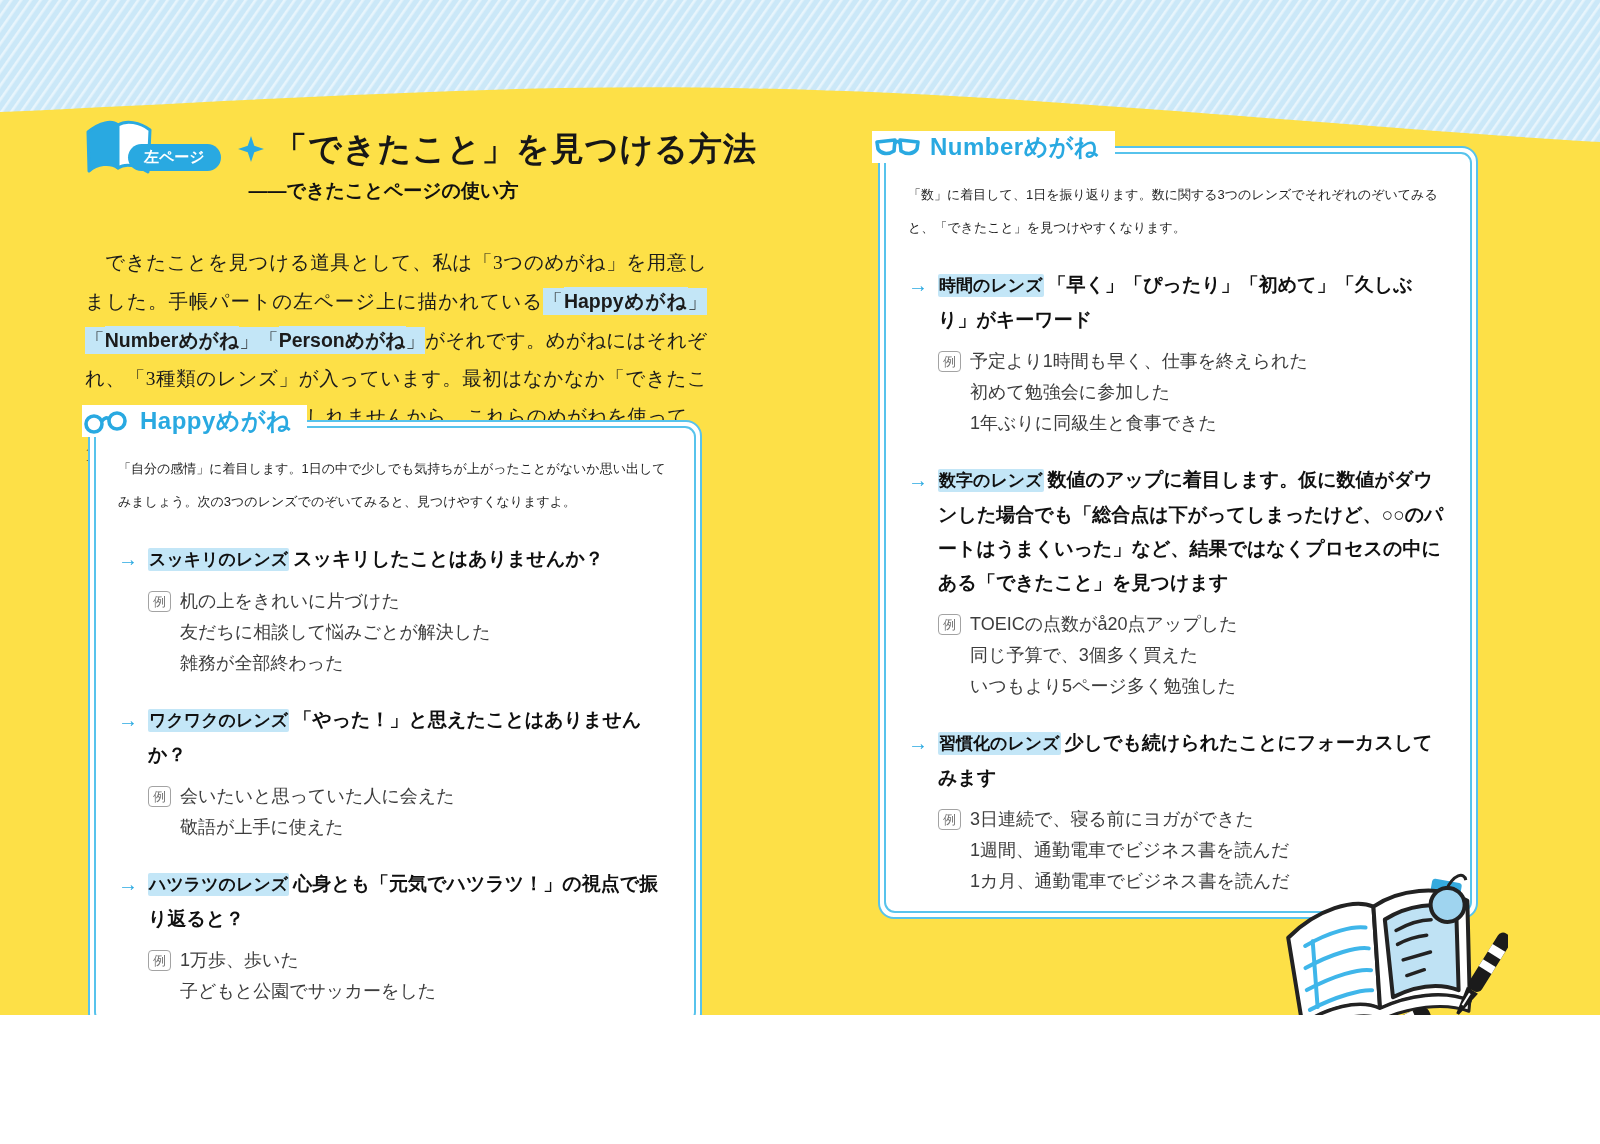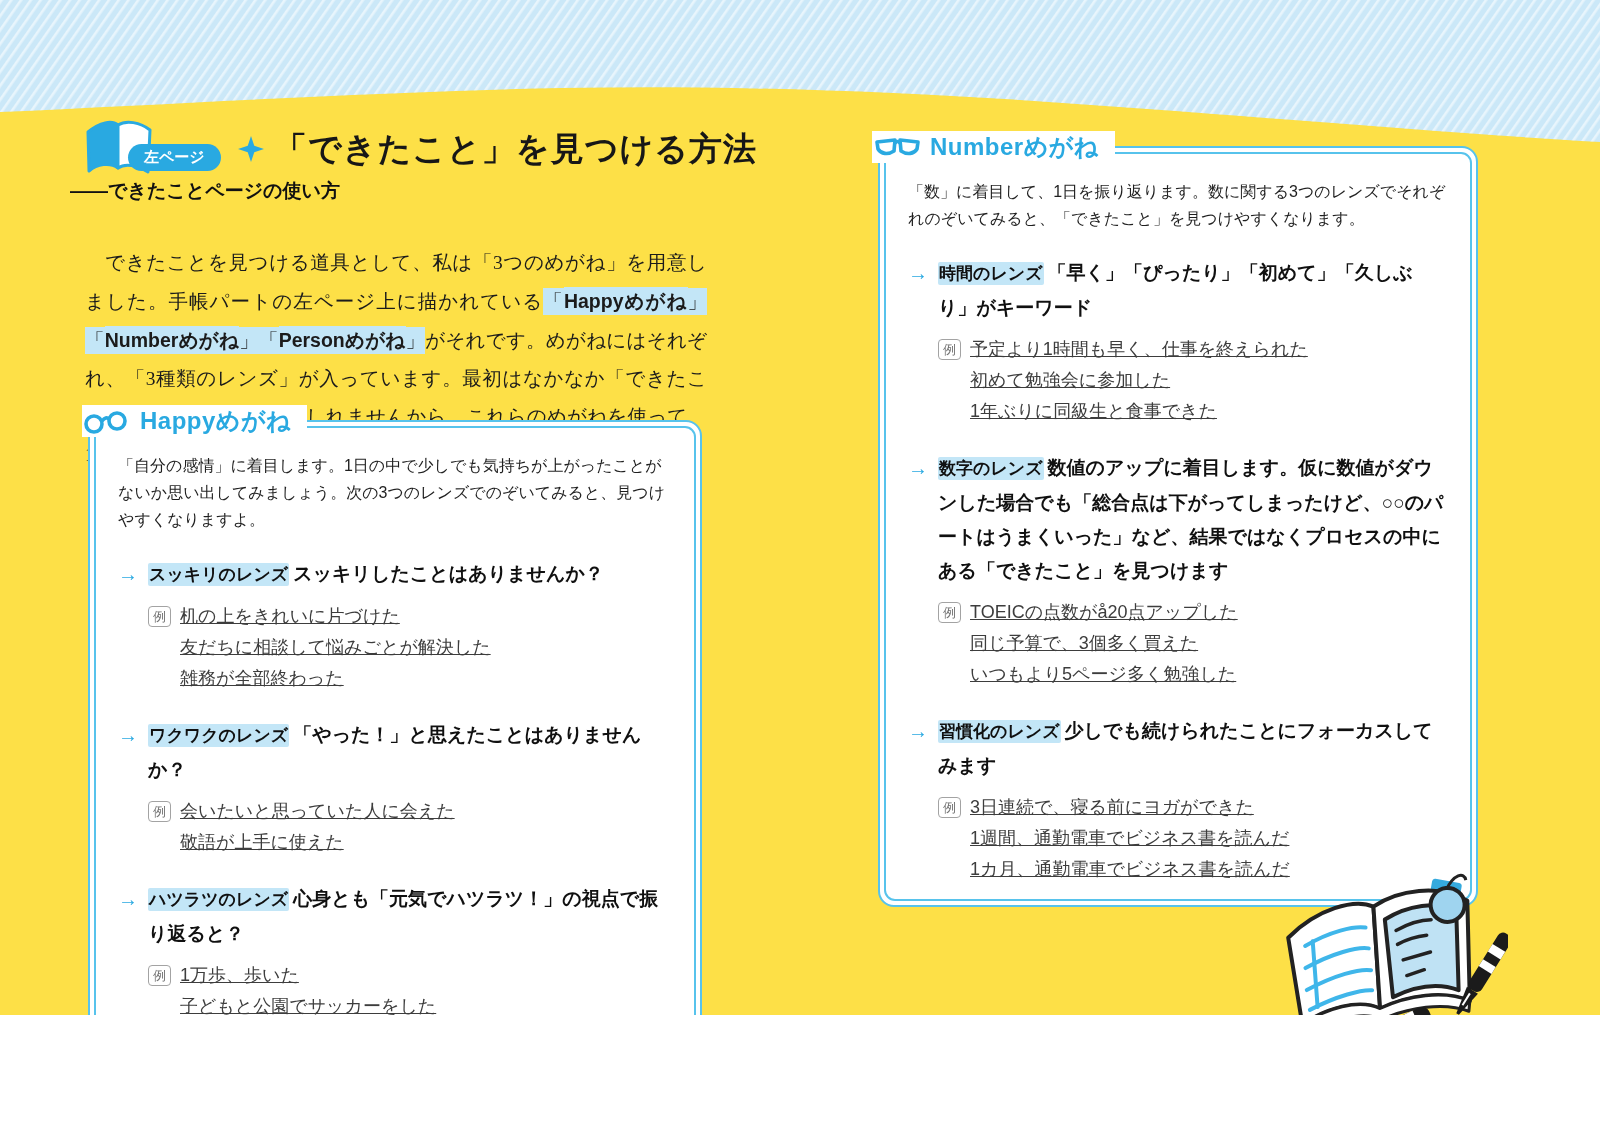--- a/index.html
+++ b/index.html
@@ -9,52 +9,52 @@
   .content{position:absolute;inset:0;z-index:2;}
 
   
   .lp-header{position:absolute;left:82px;top:116px;width:626px;display:flex;align-items:center;}
   .book-wrap{position:relative;width:150px;height:66px;flex:0 0 auto;}
   .book-wrap svg{position:absolute;left:0;top:0;}
   .badge{position:absolute;left:46px;top:28px;background:#29a9e1;color:#fff;font-weight:700;
          font-size:15px;padding:4px 16px;border-radius:16px;white-space:nowrap;}
   .sparkle{margin:0 10px 0 6px;flex:0 0 auto;}
   .main-title{font-size:33px;font-weight:900;color:#171717;letter-spacing:1px;white-space:nowrap;}
-  .subtitle{position:absolute;left:70px;top:178px;width:615px;text-align:left;
+  .subtitle{position:absolute;left:76px;top:178px;width:615px;text-align:center;
             font-size:19px;font-weight:700;color:#111;}
 
   
   .intro{position:absolute;left:85px;top:224px;width:622px;
          font-family:"Liberation Serif","DejaVu Serif",serif;
          font-size:19.5px;line-height:38px;text-align:justify;color:#1b1b1b;}
   .intro .hl{background:#c3e6f7;padding:3px 0;}
   .intro .hl-b{font-family:"Liberation Sans","DejaVu Sans",sans-serif;font-weight:700;background:#c3e6f7;padding:3px 0;}
 
   
   .section{position:absolute;}
   .sec-happy{left:88px;top:420px;width:614px;}
   .sec-number{left:878px;top:146px;width:600px;}
   .dbox{position:relative;border:2px solid #57c3ec;border-radius:16px;background:#fff;
         padding:22px 28px 20px 28px;}
   .dbox::before{content:"";position:absolute;inset:4px;border:2px solid #57c3ec;border-radius:11px;pointer-events:none;}
   .box-head{position:absolute;top:-17px;left:-8px;display:flex;align-items:center;gap:9px;
             background:#fff;padding:0 16px 0 2px;z-index:3;}
   .box-heading{font-size:24px;font-weight:800;color:#29a9e1;letter-spacing:0.5px;white-space:nowrap;}
-  .box-desc{font-size:16px;line-height:27px;color:#1f1f1f;font-weight:500;margin-top:8px;}
+  .box-desc{font-size:13px;line-height:33px;color:#1f1f1f;font-weight:500;margin-top:8px;}
 
   .lens{margin-top:24px;}
   .lens-head{position:relative;padding-left:30px;font-size:19px;line-height:34px;}
   .arrow{position:absolute;left:0;top:0;color:#29a9e1;font-weight:900;font-size:20px;}
   .lens-label{background:#c3e6f7;font-weight:700;font-size:17px;padding:2px 1px;border-radius:2px;color:#101010;}
   .lens-q{font-weight:700;color:#101010;margin-left:4px;}
   .lens-ex{display:flex;align-items:flex-start;gap:9px;margin:9px 0 0 30px;}
   .rei{flex:0 0 auto;border:1.5px solid #a3a3a3;border-radius:4px;color:#6f6f6f;
        font-size:13px;line-height:1;padding:3px 4px;margin-top:5px;}
   .exlines{font-size:18px;color:#3d3d3d;}
-  .exline{line-height:31px;text-decoration:underline;}
+  .exline{line-height:31px;}
 
   
   .pagenum{position:absolute;z-index:5;font-family:"Liberation Serif","DejaVu Serif",serif;
            font-weight:700;font-size:17px;color:#2b2b2b;}
   .pn-left{left:48px;top:1076px;}
   .pn-right{left:1532px;top:1070px;}
 
   
   .illust{position:absolute;left:1262px;top:850px;z-index:2;}
 </style>

